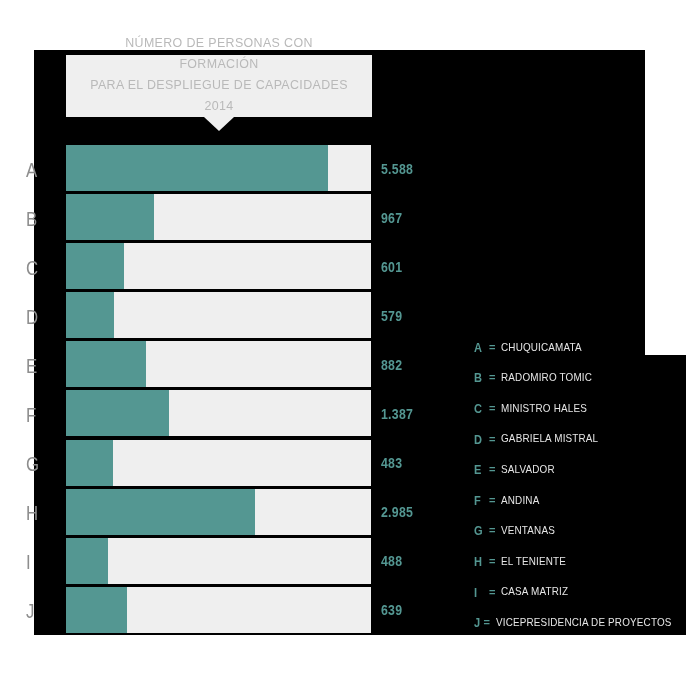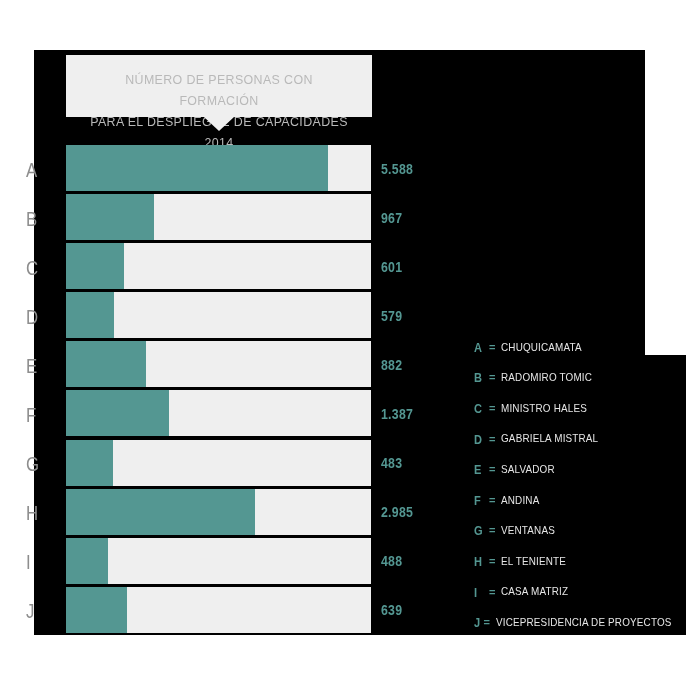--- a/index.html
+++ b/index.html
@@ -50,24 +50,24 @@
 
   
   .title-callout {
     position: absolute;
     left: 66px;
     top: 55px;
     width: 306px;
     height: 62px;
     background: #efefef;
     display: flex;
-    align-items: flex-start;
+    align-items: flex-end;
     justify-content: center;
     box-sizing: border-box;
-    padding: 15px 12px;
+    padding: 0 12px;
   }
   .title-text {
     font-size: 13.5px;
     letter-spacing: 0.4px;
     line-height: 1.55;
     color: #b9b9b9;
     text-align: center;
     font-weight: 400;
     text-transform: uppercase;
     transform: scaleX(0.92);

